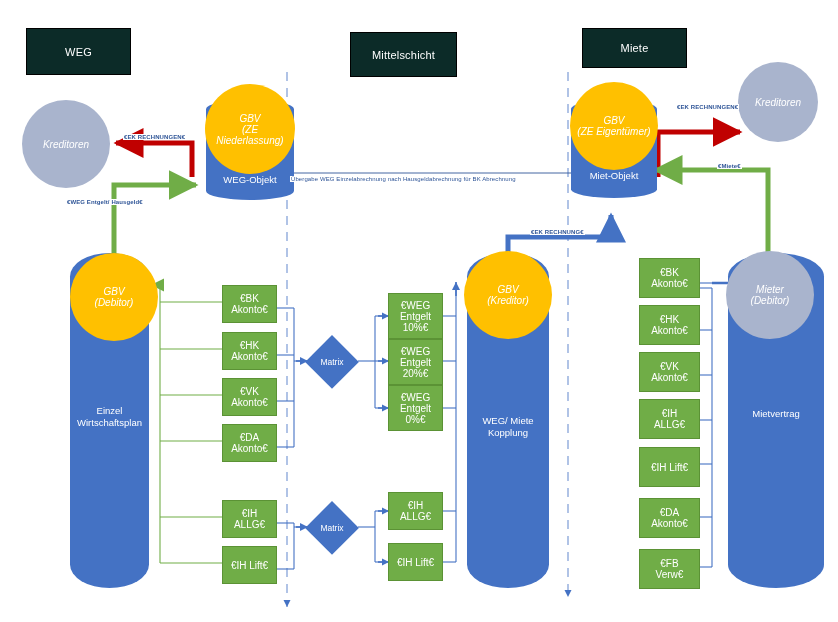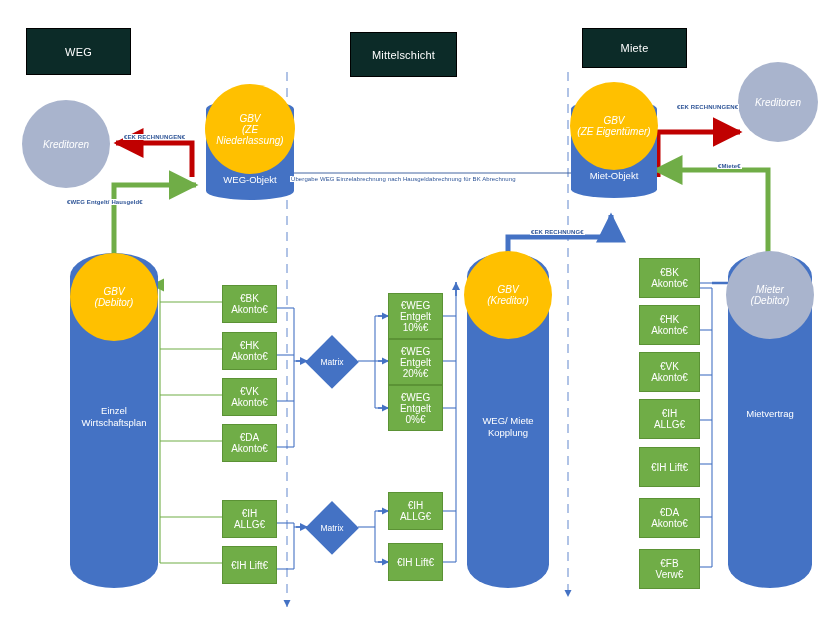--- a/index.html
+++ b/index.html
@@ -270,41 +270,41 @@
 
   <div class="node cyl" style="left:571px; top:100px; width:86px; height:98px;">
     <div class="body"></div>
     <div class="caption" style="top:70px;">Miet-Objekt</div>
   </div>
   <div class="node circle yellow" style="left:570px; top:82px; width:88px; height:88px; white-space:pre-line;">
     <span>GBV
 (ZE Eigentümer)</span>
   </div>
 
-  <div class="node cyl" style="left:70px; top:253px; width:88px; height:335px;">
+  <div class="node cyl" style="left:70px; top:253px; width:79px; height:335px;">
     <div class="body tall"></div>
     <div class="caption" style="top:152px; white-space:pre-line;">Einzel
 Wirtschaftsplan</div>
   </div>
   <div class="node circle yellow" style="left:70px; top:253px; width:88px; height:88px; white-space:pre-line;">
     <span>GBV
 (Debitor)</span>
   </div>
 
   <div class="node cyl" style="left:467px; top:253px; width:82px; height:335px;">
     <div class="body tall"></div>
     <div class="caption" style="top:162px; white-space:pre-line;">WEG/ Miete
 Kopplung</div>
   </div>
   <div class="node circle yellow" style="left:464px; top:251px; width:88px; height:88px; white-space:pre-line;">
     <span>GBV
 (Kreditor)</span>
   </div>
 
-  <div class="node cyl" style="left:728px; top:253px; width:84px; height:335px;">
+  <div class="node cyl" style="left:728px; top:253px; width:96px; height:335px;">
     <div class="body tall"></div>
     <div class="caption" style="top:155px;">Mietvertrag</div>
   </div>
   <div class="node circle grey" style="left:726px; top:251px; width:88px; height:88px; white-space:pre-line;">
     <span>Mieter
 (Debitor)</span>
   </div>
 
   <div class="node gbox" style="left:222px; top:285px; width:55px; height:38px;">€BK
 Akonto€</div>

